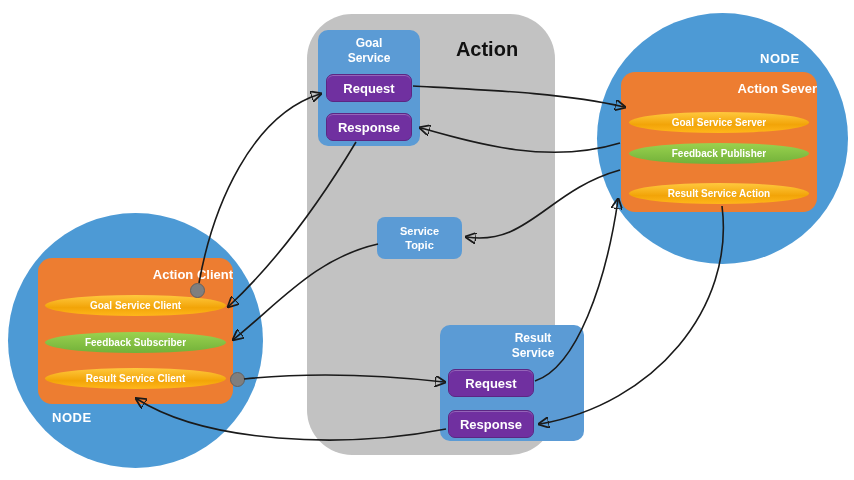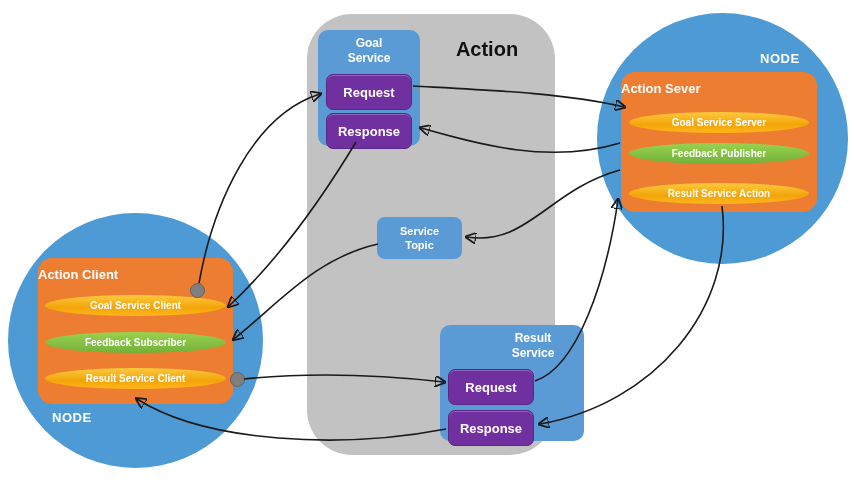--- a/index.html
+++ b/index.html
@@ -12,21 +12,21 @@
   .circle-left  { left:8px;   top:213px; width:255px; height:255px; }
   .circle-right { left:597px; top:13px;  width:251px; height:251px; }
   .node-label { position:absolute; color:#ffffff; font-weight:bold; font-size:13px; letter-spacing:.5px; }
   .node-label-left  { left:52px;  top:410px; }
   .node-label-right { left:760px; top:51px; }
 
   
   .orange-box { position:absolute; background:#ED7D31; border-radius:14px; }
   .client-box { left:38px;  top:258px; width:195px; height:146px; }
   .server-box { left:621px; top:72px;  width:196px; height:140px; }
-  .orange-title { position:absolute; top:9px; left:0; width:100%; text-align:left;
+  .orange-title { position:absolute; top:9px; left:0; width:100%; text-align:right;
                   color:#ffffff; font-weight:bold; font-size:13px; }
 
   
   .pill { position:absolute; width:181px; height:21px; border-radius:50%;
           display:flex; align-items:center; justify-content:center;
           color:#ffffff; font-weight:bold; font-size:10px; white-space:nowrap; }
   .pill-service { background:linear-gradient(180deg,#FFC93E 0%,#F2A408 60%,#FFB71B 100%); }
   .pill-topic   { background:linear-gradient(180deg,#9AD24E 0%,#72B13A 100%); }
   .client-box .pill { left:7px; }
   .server-box .pill { left:8px; width:180px; }
@@ -37,21 +37,21 @@
   .gray-container { position:absolute; left:307px; top:14px; width:248px; height:441px;
                     background:#C2C2C2; border-radius:45px; }
   .action-label { position:absolute; left:432px; top:38px; width:110px; text-align:center;
                   color:#111111; font-weight:bold; font-size:20px; }
 
   
   .service-box { position:absolute; background:#5B9BD5; border-radius:10px; color:#ffffff; }
   .goal-service-box   { left:318px; top:30px;  width:102px; height:116px; }
   .result-service-box { left:440px; top:325px; width:102px; height:116px;padding-left:42px; }
   .service-title { padding-top:6px; text-align:center; font-weight:bold; font-size:12px; line-height:15px; }
-  .purple-btn { position:absolute; left:8px; width:86px; height:36px; background:#7030A0;
+  .purple-btn { position:absolute; left:8px; width:86px; height:28px; background:#7030A0;
                 border:1px solid #5c2683; box-sizing:border-box; border-radius:7px;
                 color:#ffffff; font-weight:bold; font-size:13px;
                 display:flex; align-items:center; justify-content:center;
                 box-shadow:inset 0 1px 0 rgba(255,255,255,.25); }
   .btn-top    { top:44px; }
   .btn-bottom { top:83px; }
   .btn-bottom-result { top:85px; }
 
   
   .topic-box { position:absolute; left:377px; top:217px; width:85px; height:42px;

